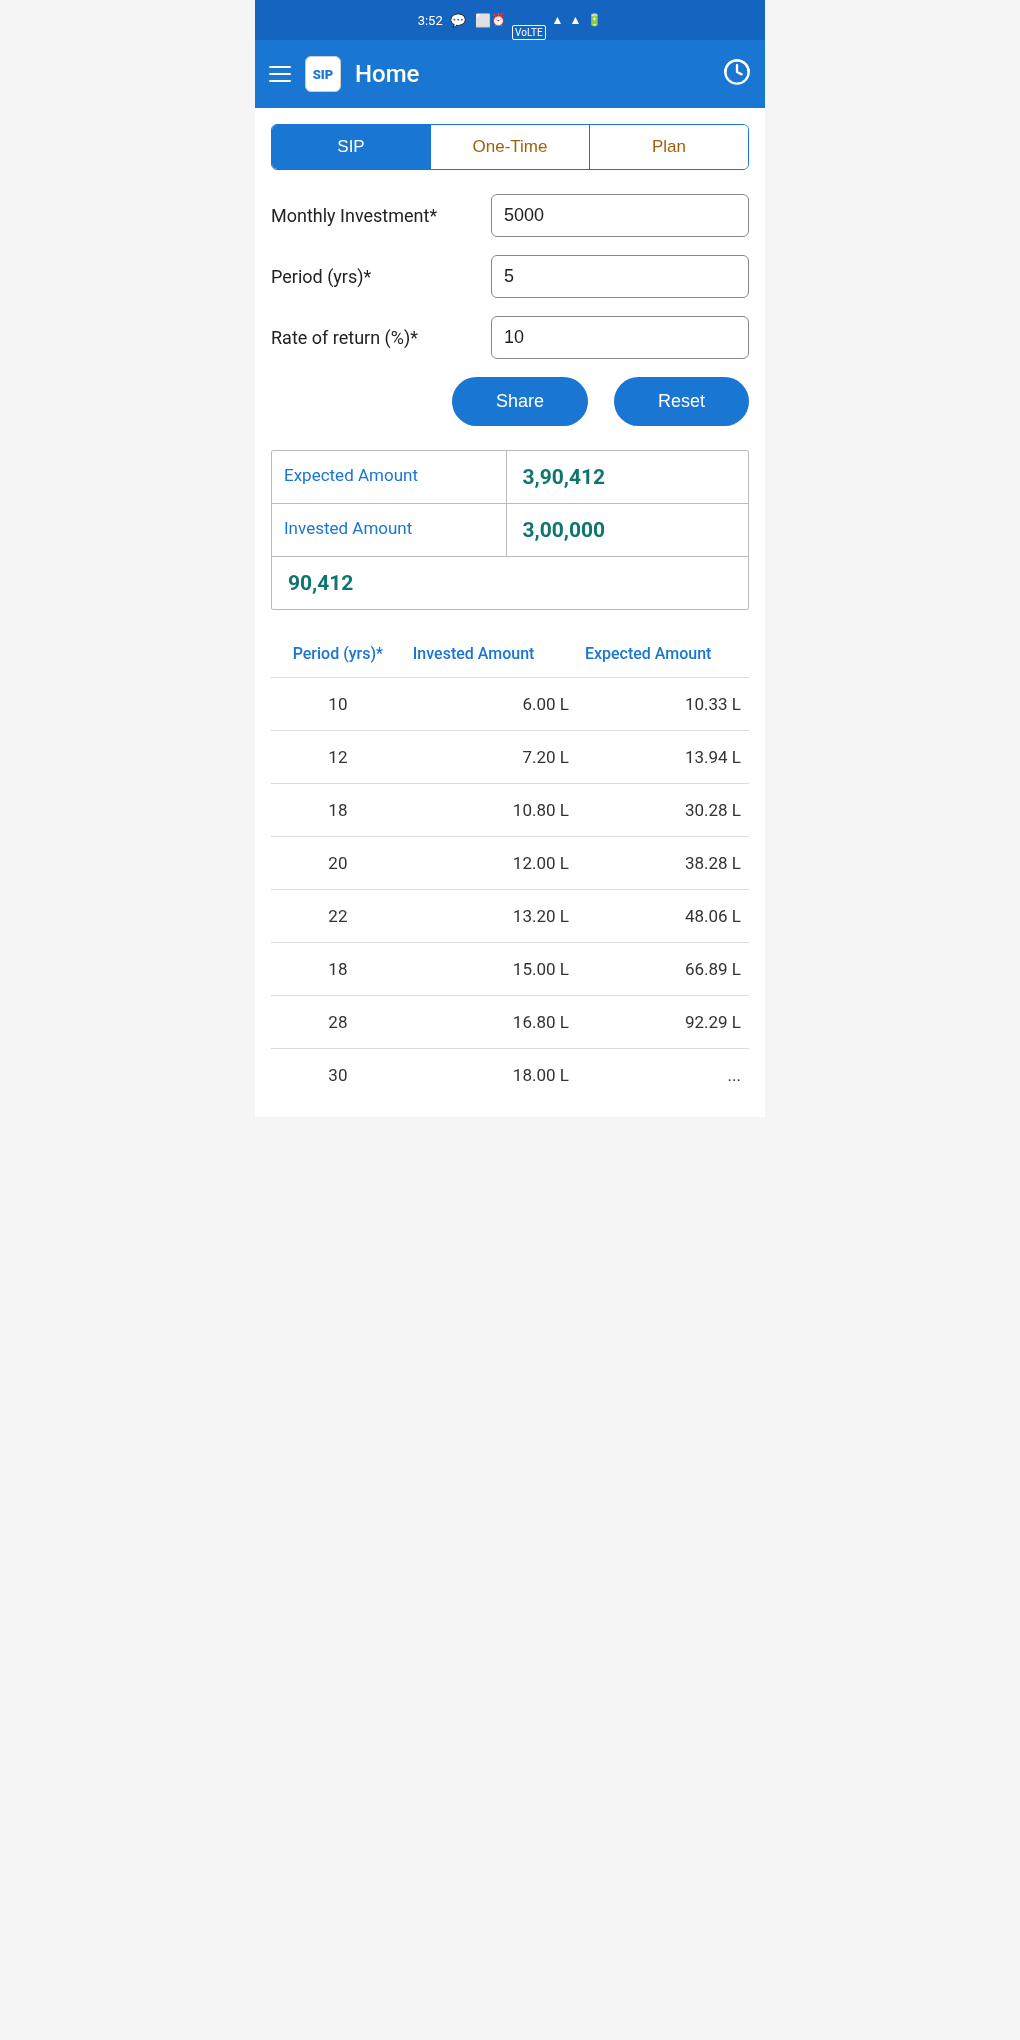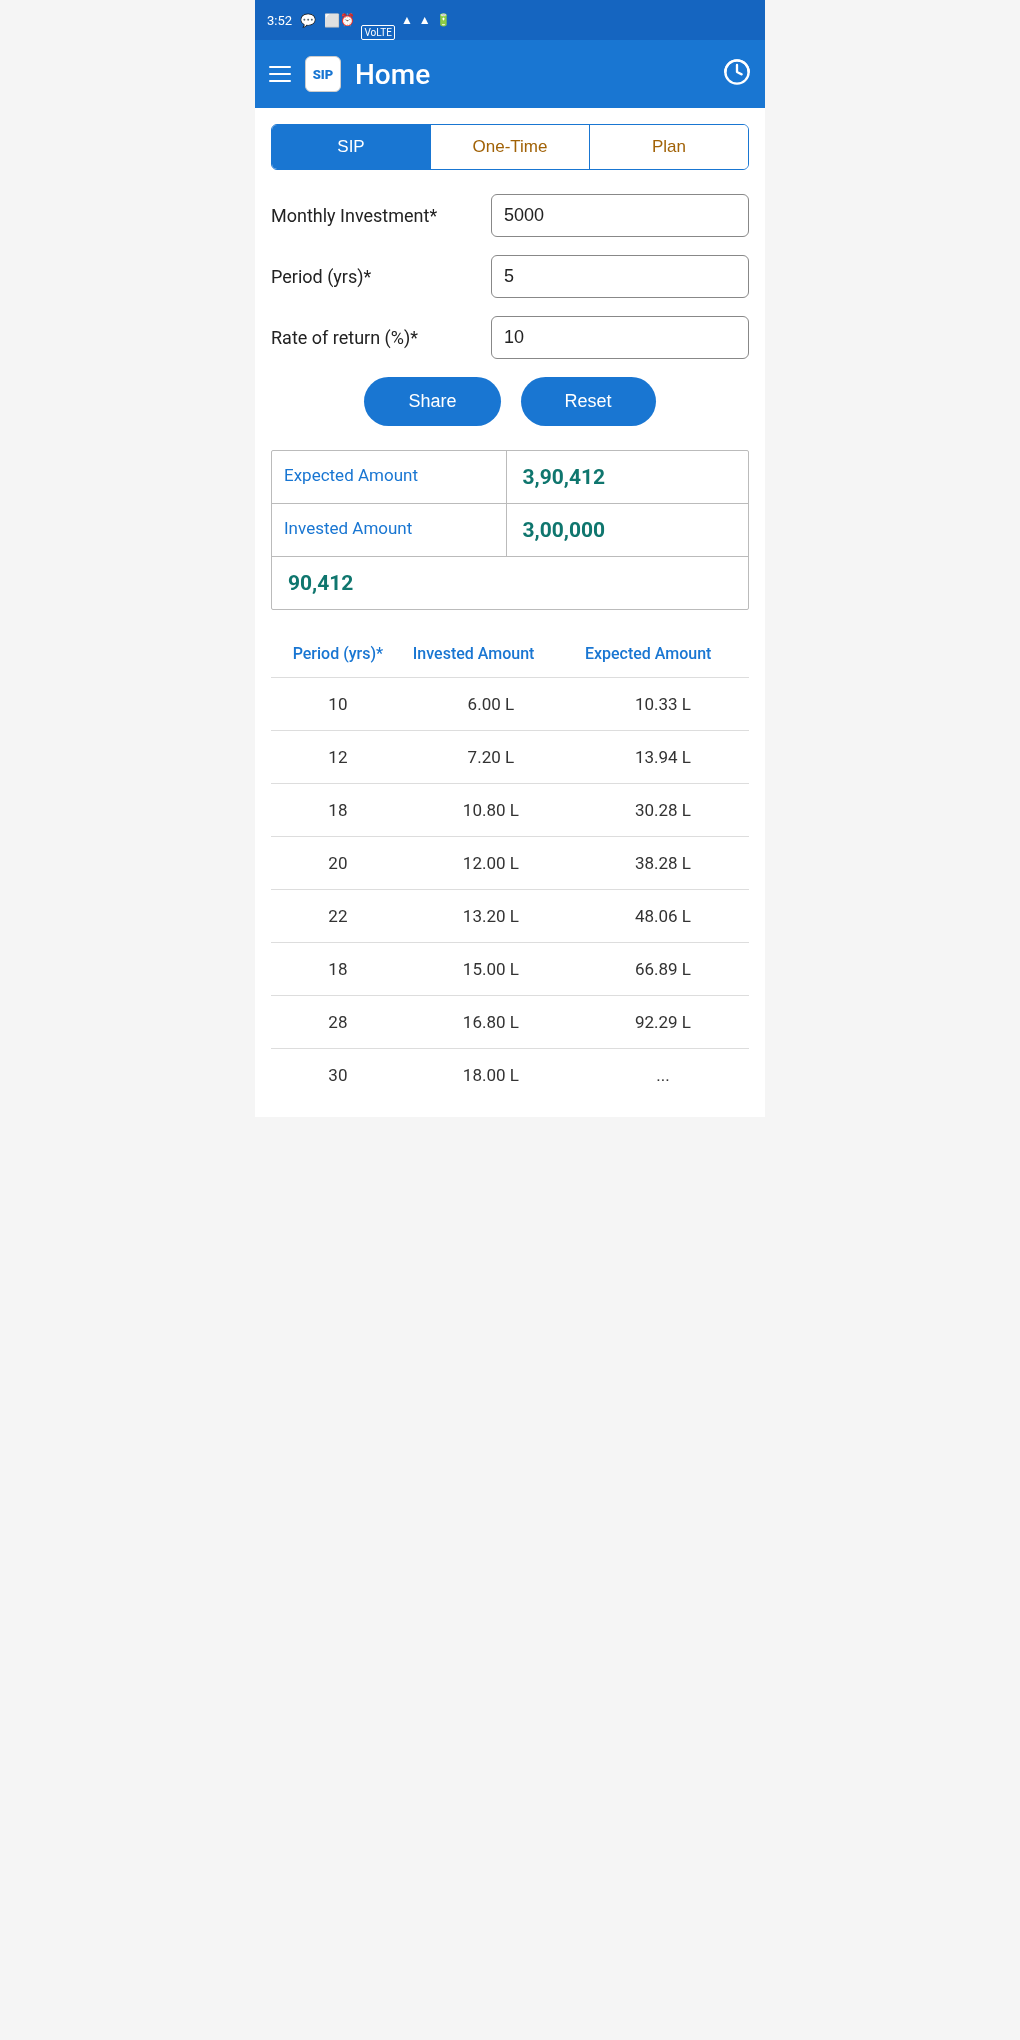--- a/index.html
+++ b/index.html
@@ -11,21 +11,21 @@
       width: 510px;
       margin: 0 auto;
       font-size: 16px;
     }
 
     
     .status-bar {
       background: #1565C0;
       color: white;
       display: flex;
-      justify-content: flex-start;
+      justify-content: center;
       align-items: center;
       padding: 6px 12px;
       font-size: 13px;
       height: 40px;
     }
     .status-left {
       display: flex;
       align-items: center;
       gap: 8px;
     }
@@ -77,21 +77,21 @@
       color: #1976D2;
       border: 1px solid #ccc;
     }
     .sip-logo-text {
       color: #1976D2;
       font-weight: 900;
       font-size: 13px;
       line-height: 1;
     }
     .app-bar-title {
-      font-size: 28px;
+      font-size: 24px;
       font-weight: 500;
       color: white;
     }
     .history-icon {
       width: 28px;
       height: 28px;
       color: white;
     }
 
     
@@ -146,22 +146,22 @@
       border-radius: 6px;
       padding: 10px 12px;
       font-size: 18px;
       color: #222;
       outline: none;
     }
 
     
     .btn-row {
       display: flex;
-      justify-content: center;
-      gap: 20px;
+      justify-content: flex-end;
+      gap: 26px;
       margin-bottom: 24px;
     }
     .btn {
       padding: 14px 44px;
       border-radius: 28px;
       border: none;
       font-size: 18px;
       font-weight: 500;
       cursor: pointer;
       color: white;
@@ -209,21 +209,21 @@
       color: #1976D2;
       font-size: 16px;
       font-weight: 500;
       padding: 10px 8px 14px;
       text-align: left;
     }
     .data-table td {
       font-size: 17px;
       color: #333;
       padding: 16px 8px;
-      text-align: center;
+      text-align: right;
     }
     .data-table tbody tr {
       border-bottom: 1px solid #ddd;
     }
     .data-table tbody tr:last-child {
       border-bottom: none;
     }
     .col-period { width: 28%; text-align: center !important; }
     .col-invested { width: 36%; }
     .col-expected { width: 36%; }

